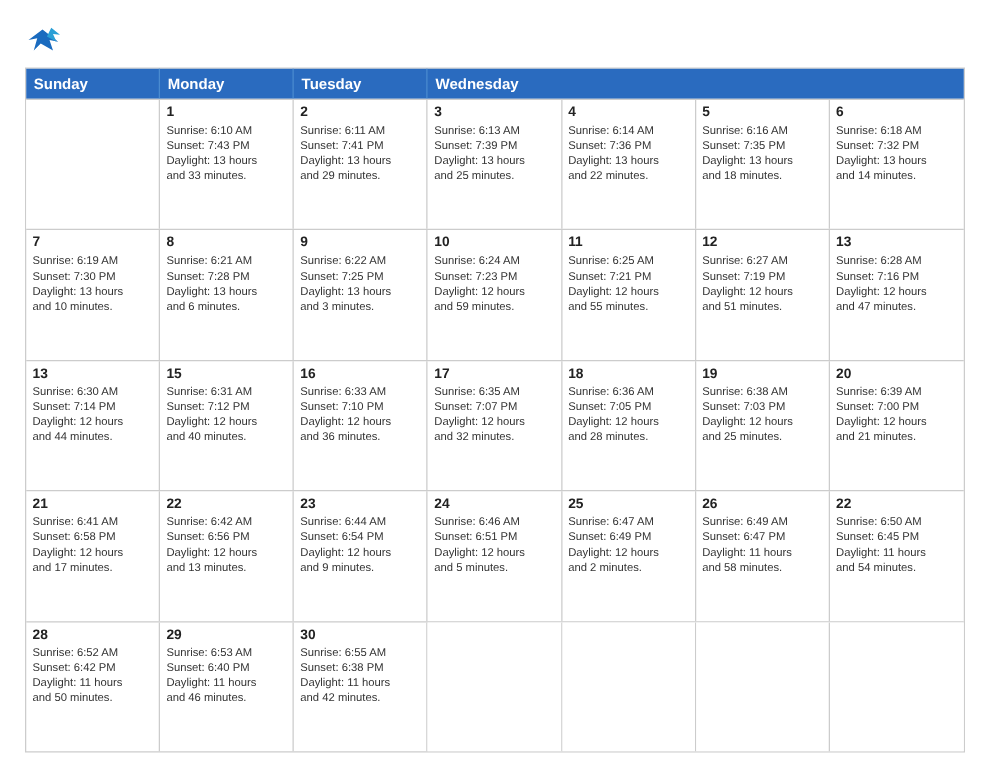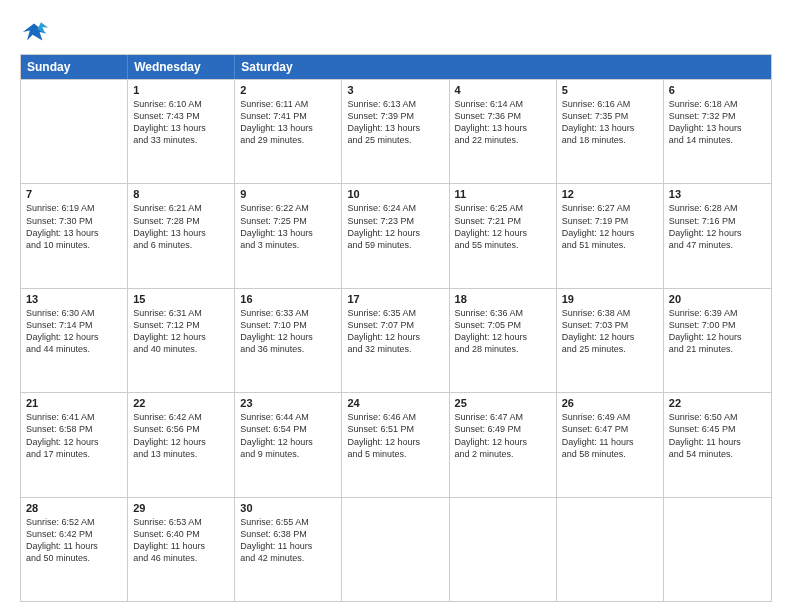--- a/index.html
+++ b/index.html
@@ -125,22 +125,23 @@
     </div>
     <div class="title-block">
       <div class="month-title"></div>
       <div class="location"></div>
     </div>
   </div>
 
   <div class="calendar">
     <div class="calendar-header">
     <div class="cal-header-cell">Sunday</div>
+        <div class="cal-header-cell">Monday</div>
+        <div class="cal-header-cell">Tuesday</div>
         <div class="cal-header-cell">Wednesday</div>
-        <div class="cal-header-cell">Saturday</div>
       </div>
     <div class="calendar-body">
     <div class="cal-row">
           <div class="cal-cell empty"></div>
           <div class="cal-cell">
             <div class="day-num">1</div>
             <div class="cell-line">Sunrise: 6:10 AM</div>
             <div class="cell-line">Sunset: 7:43 PM</div>
             <div class="cell-line">Daylight: 13 hours</div>
             <div class="cell-line">and 33 minutes.</div>

